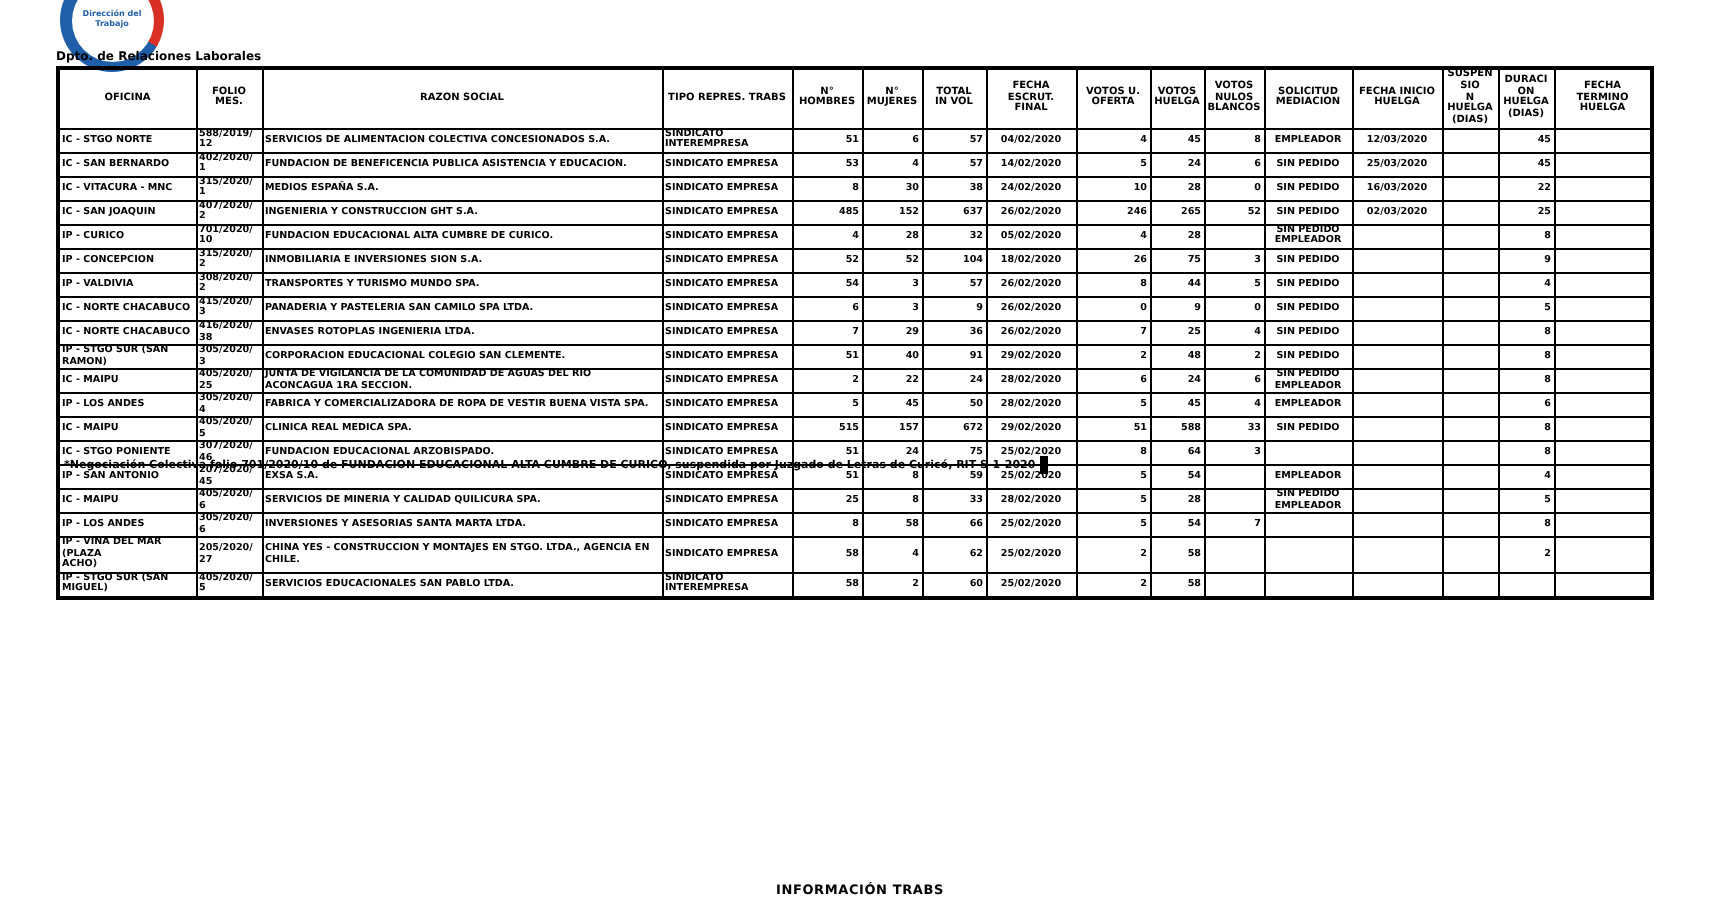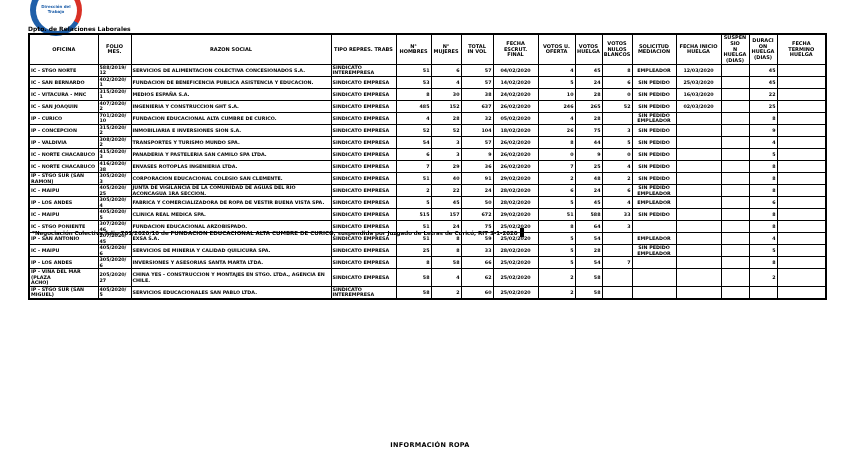--- a/index.html
+++ b/index.html
@@ -453,15 +453,15 @@
         </tr>
       </tbody>
   </table>
 
   <div class="footnote">
     <span class="bar bar-thin"></span>
     <span>*Negociación Colectiva folio 701/2020/10 de FUNDACION EDUCACIONAL ALTA CUMBRE DE CURICO, suspendida por Juzgado de Letras de Curicó, RIT S-1-2020</span>
     <span class="bar bar-cursor"></span>
   </div>
 
-  <div class="footer">INFORMACIÓN ROPA</div>
+  <div class="footer">INFORMACIÓN TRABS</div>
 
 </div>
 
 </body></html>

